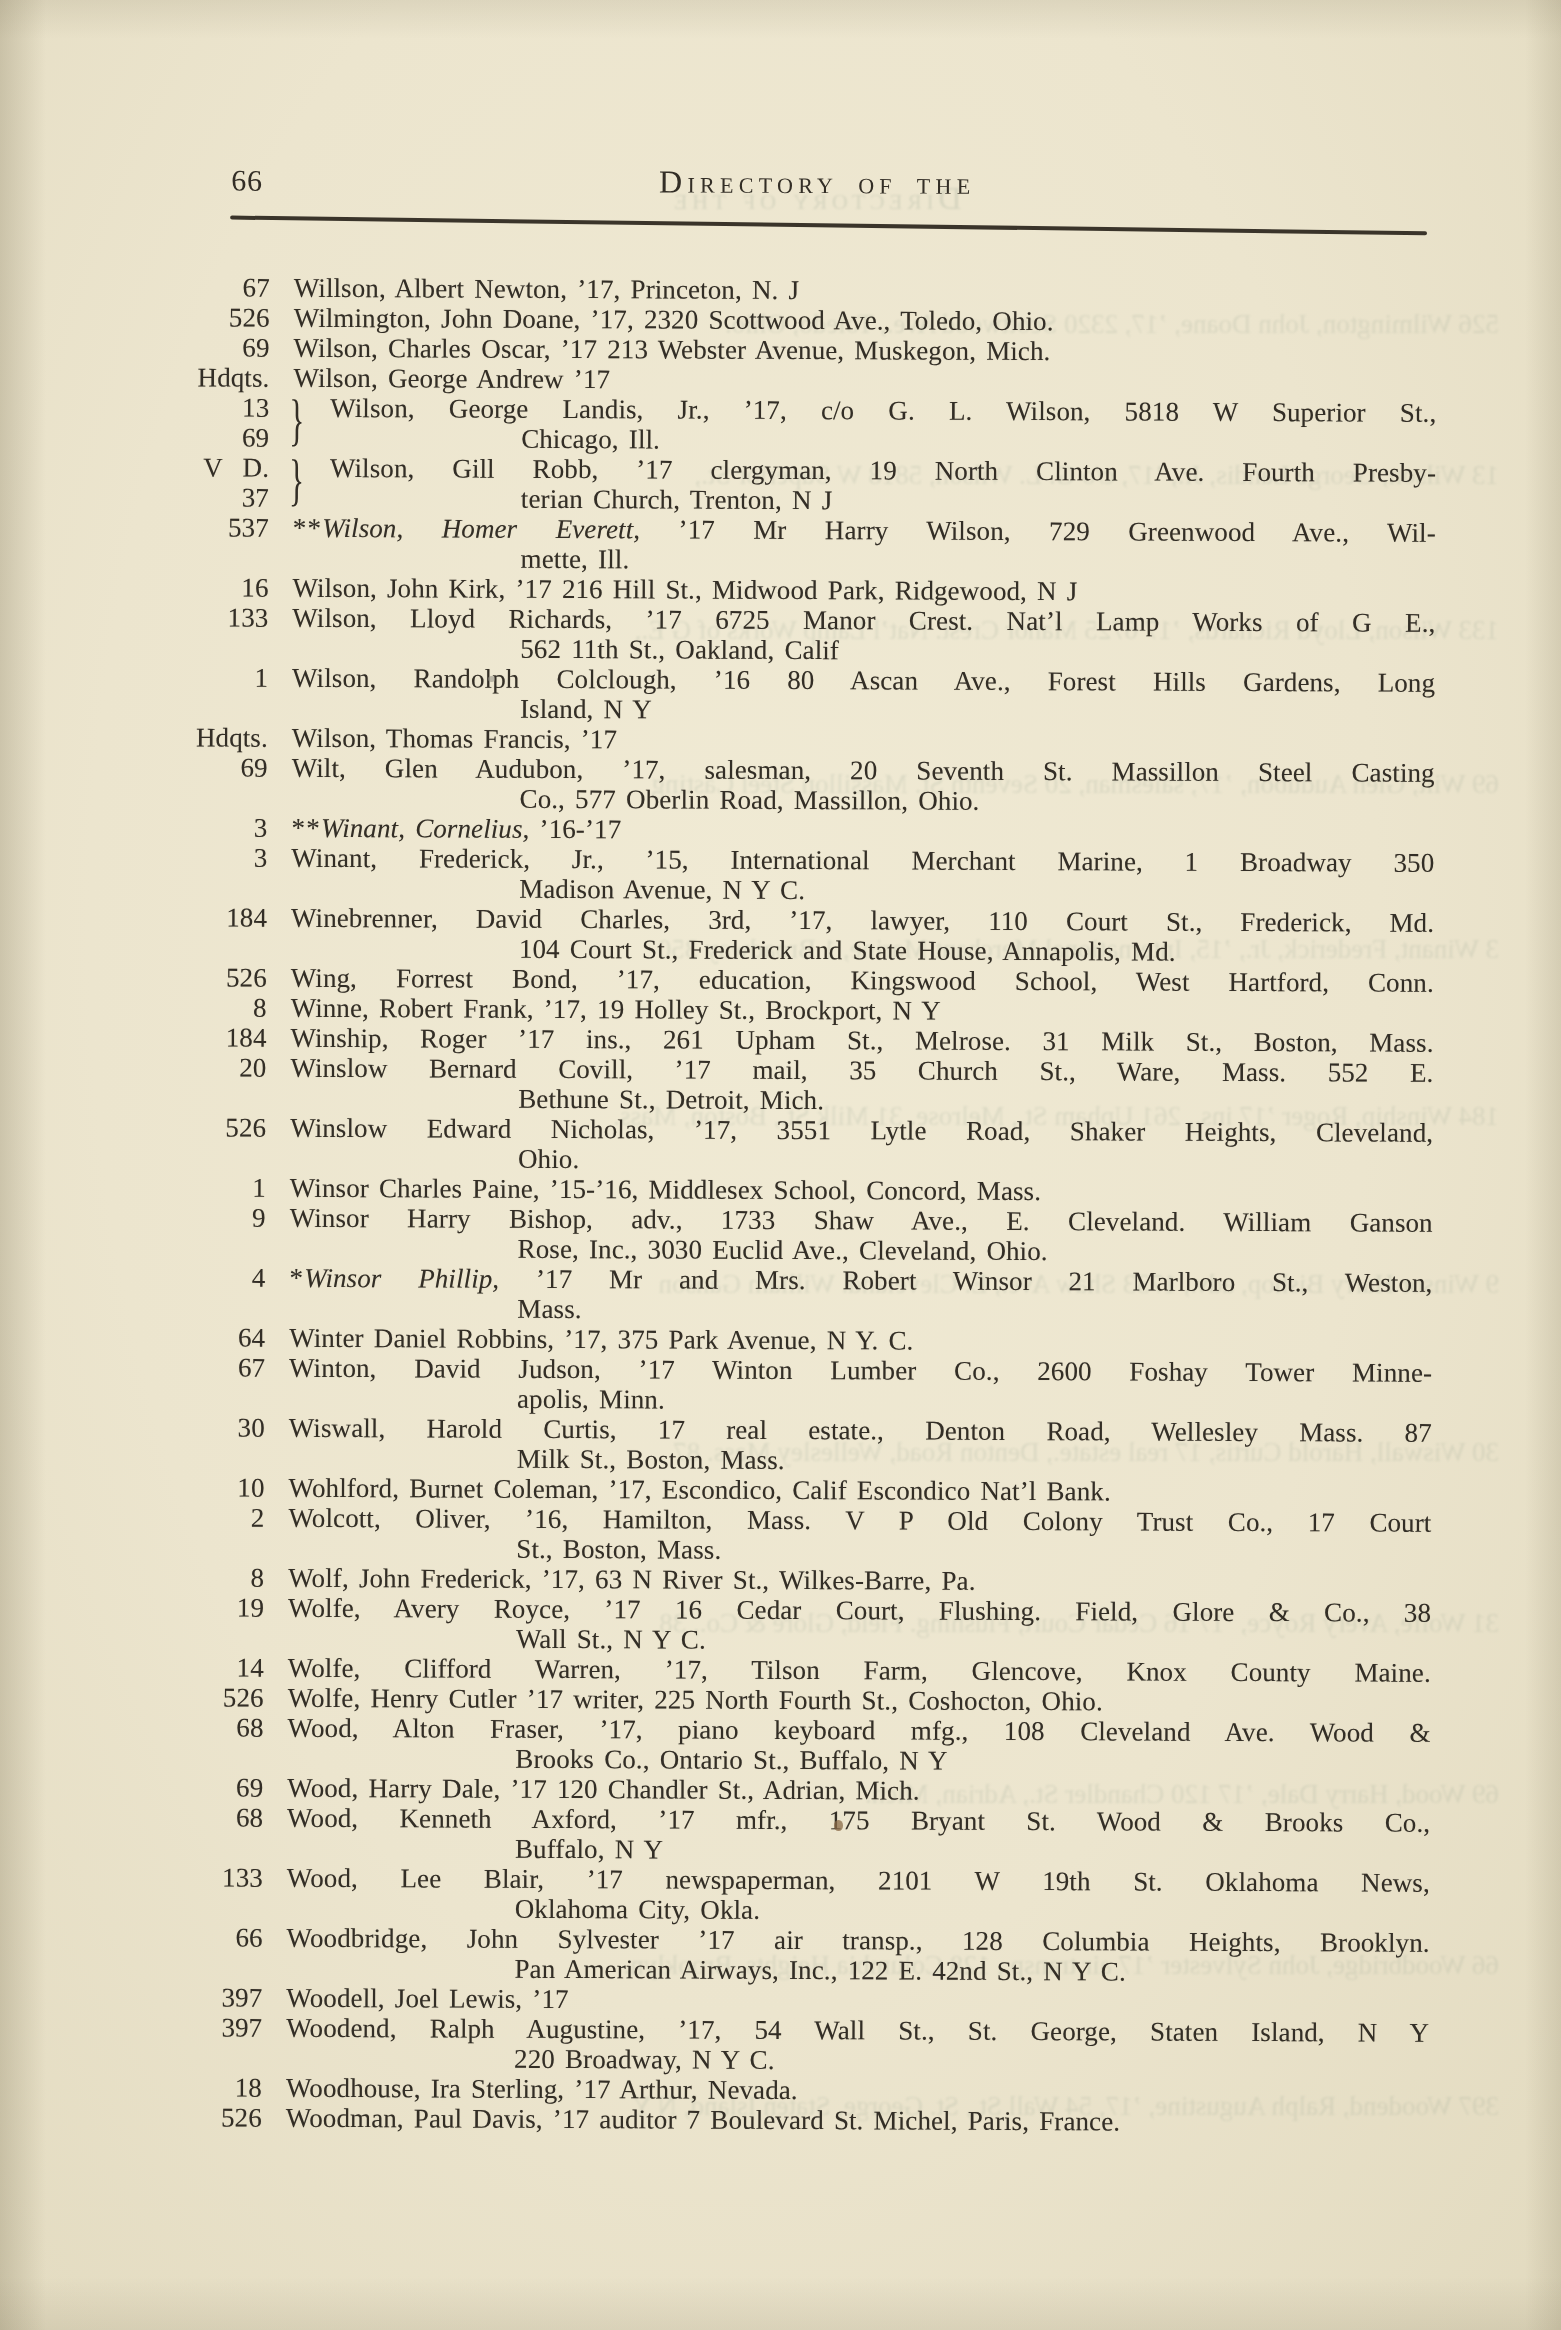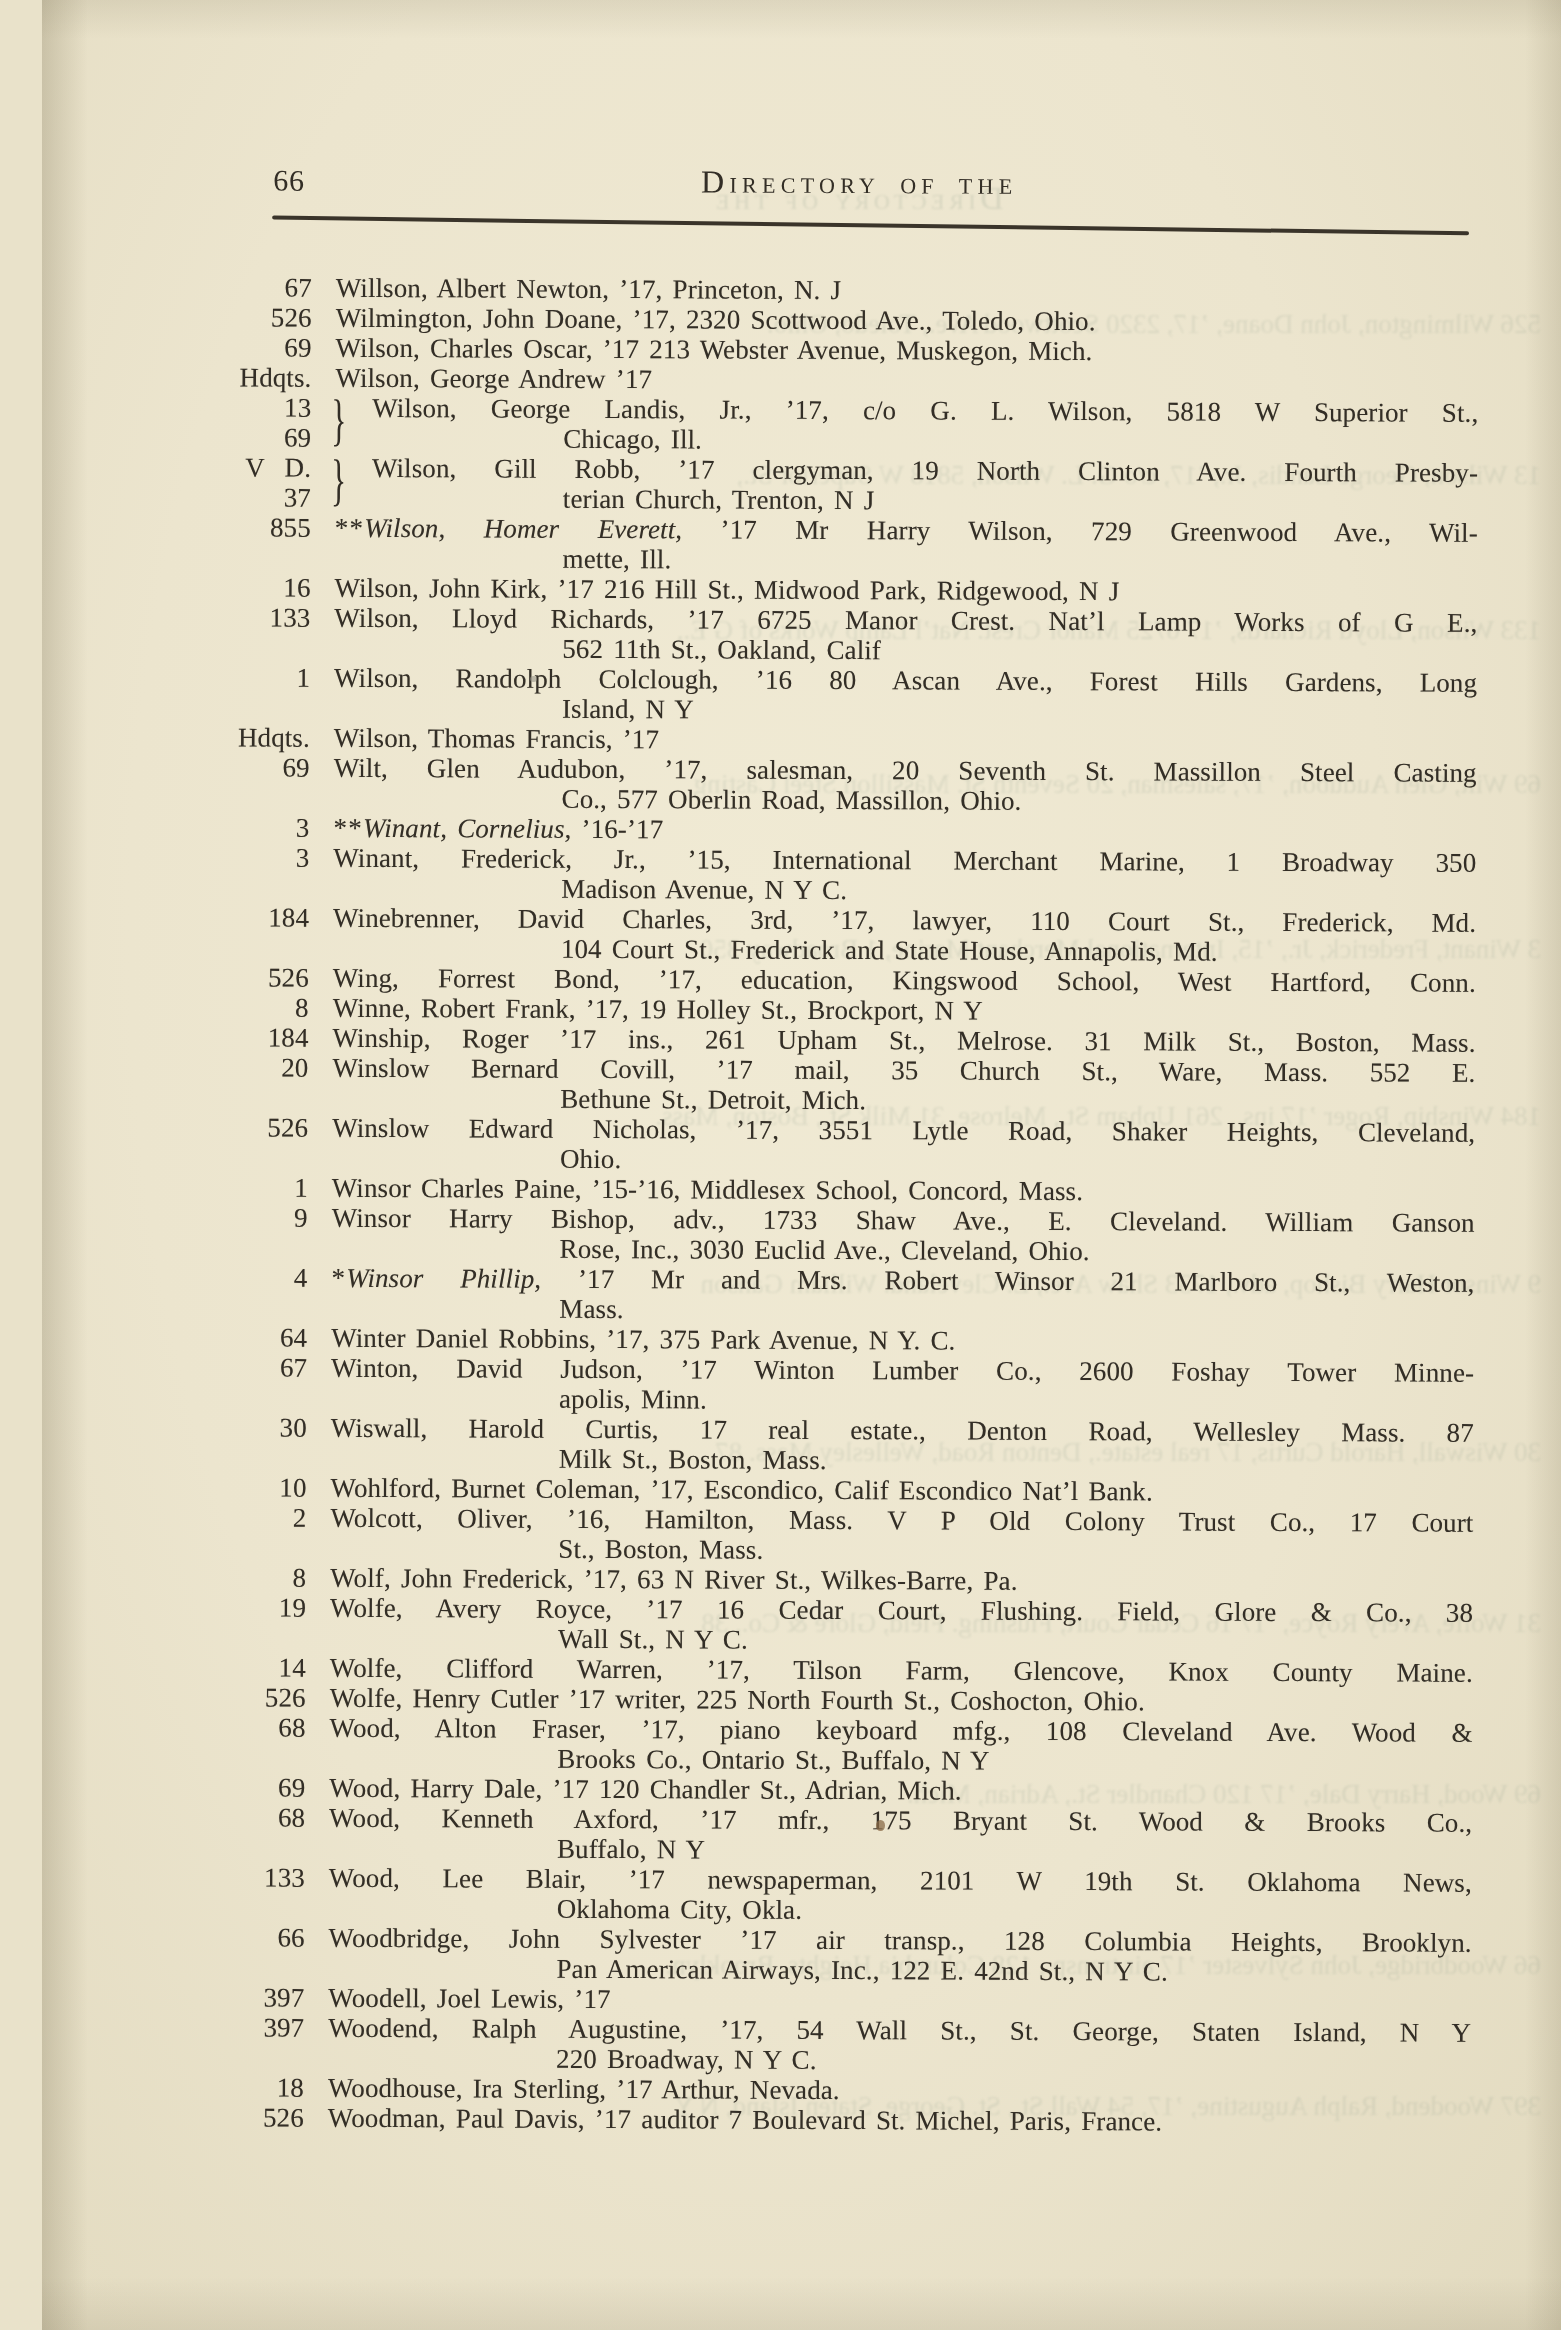--- a/index.html
+++ b/index.html
@@ -9,21 +9,20 @@
   }
   #page{
     position:absolute;inset:0;
     background:
       linear-gradient(90deg, rgba(108,98,68,.24) 0px, rgba(108,98,68,0) 46px),
       linear-gradient(270deg, rgba(108,98,68,.16) 0px, rgba(108,98,68,0) 36px),
       linear-gradient(180deg, rgba(108,98,68,.12) 0px, rgba(108,98,68,0) 39px),
       linear-gradient(0deg, rgba(108,98,68,.12) 0px, rgba(108,98,68,0) 53px),
       radial-gradient(ellipse at 47% 40%, #f0ead4 0%, #ece5ce 55%, #e2dabf 100%);
     color:#332e26;
-    margin-left:42px;
   }
   
   #ghosts{position:absolute;inset:0;pointer-events:none;}
   .ghost{
     position:absolute;left:237px;width:1262px;
     font-size:27px;line-height:30px;color:#7e9180;
     opacity:.16;filter:blur(1.1px);
     transform:scaleX(-1);text-align:left;white-space:nowrap;overflow:hidden;
   }
   .ghost.title{
@@ -120,21 +119,21 @@
         </div>
         <div class="row j braced">
           <span class="num">V  D.</span>
           <span class="txt"><span class="brace">}</span>Wilson, Gill Robb, ’17 clergyman, 19 North Clinton Ave. Fourth Presby-</span>
         </div>
         <div class="row cont">
           <span class="num">37</span>
           <span class="txt">terian Church, Trenton, N J</span>
         </div>
         <div class="row j">
-          <span class="num">855</span>
+          <span class="num">537</span>
           <span class="txt"><span class="stars">**</span><i>Wilson, Homer Everett,</i> ’17 Mr Harry Wilson, 729 Greenwood Ave., Wil-</span>
         </div>
         <div class="row cont">
           <span class="num"></span>
           <span class="txt">mette, Ill.</span>
         </div>
         <div class="row">
           <span class="num">16</span>
           <span class="txt">Wilson, John Kirk, ’17 216 Hill St., Midwood Park, Ridgewood, N J</span>
         </div>

